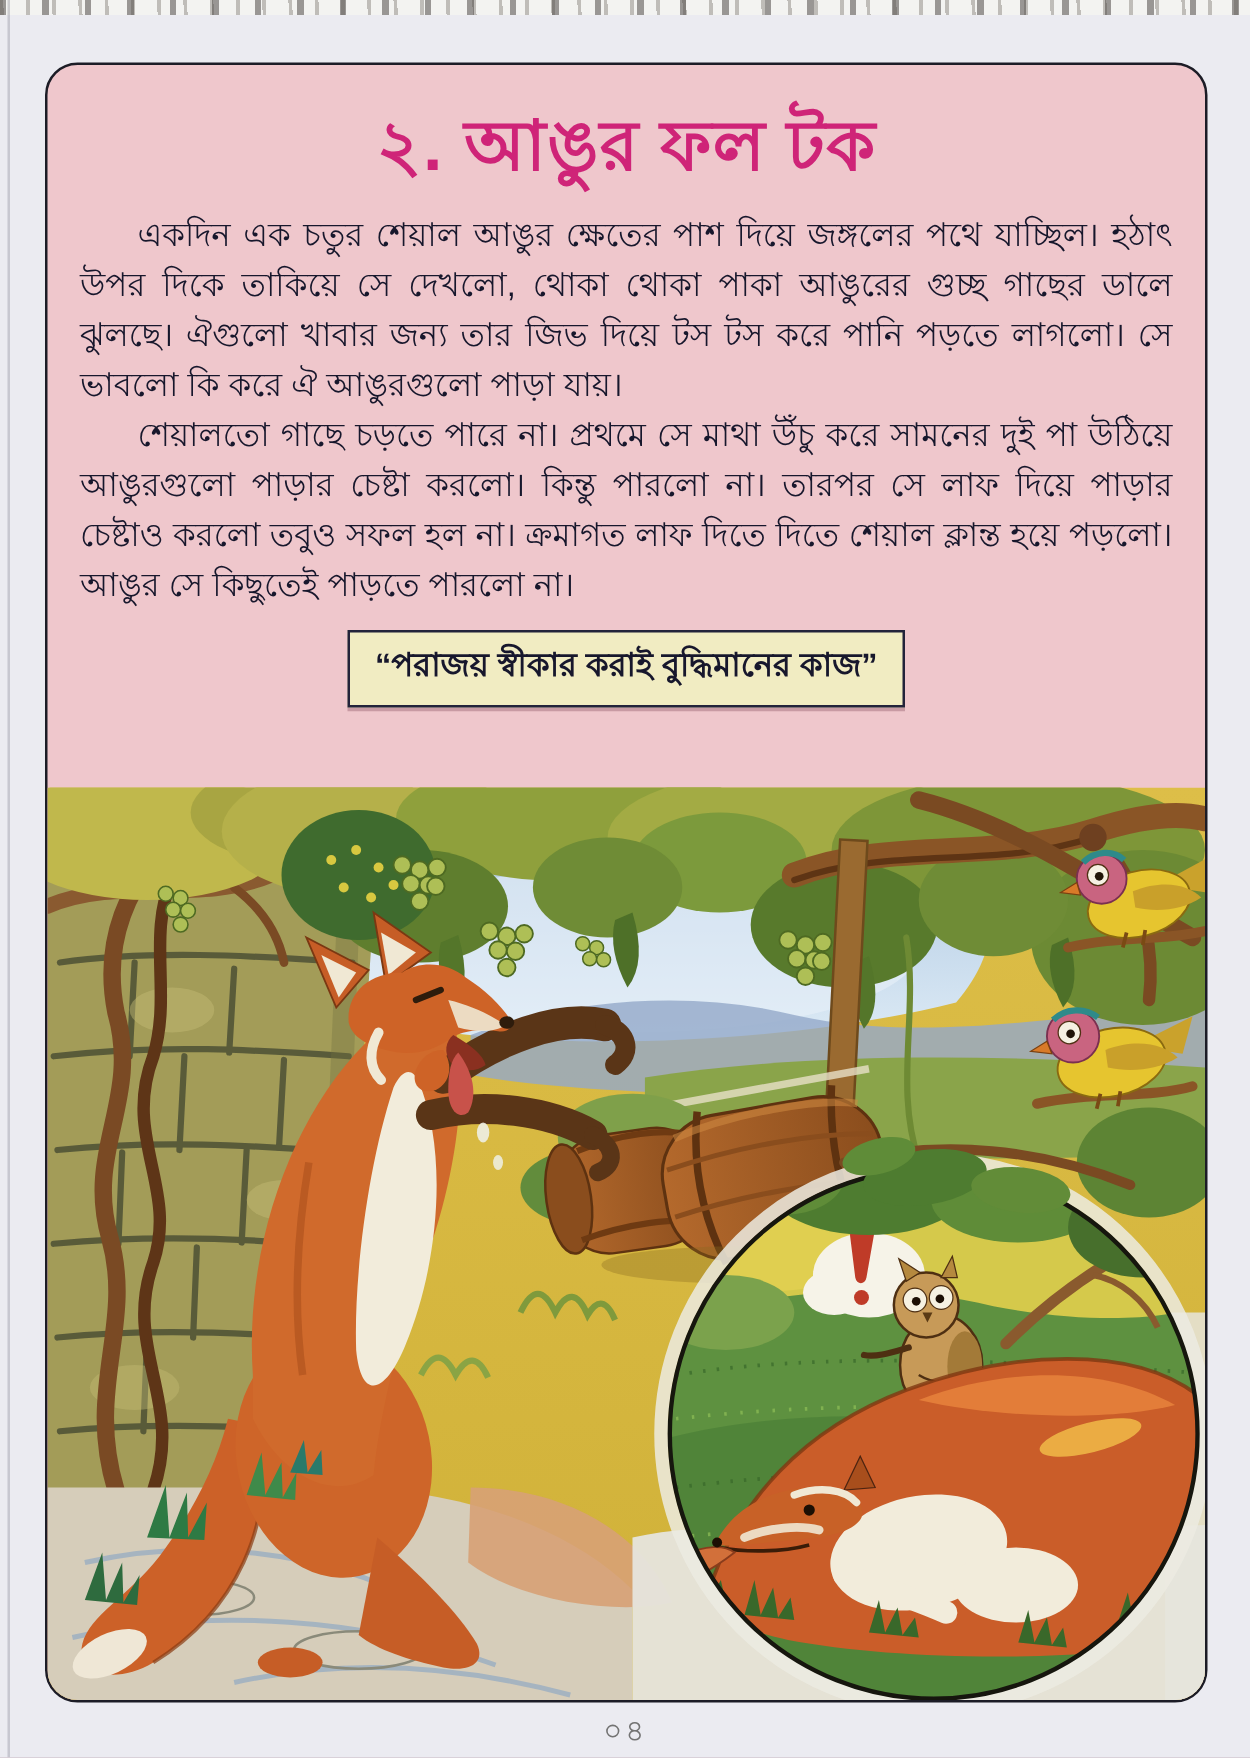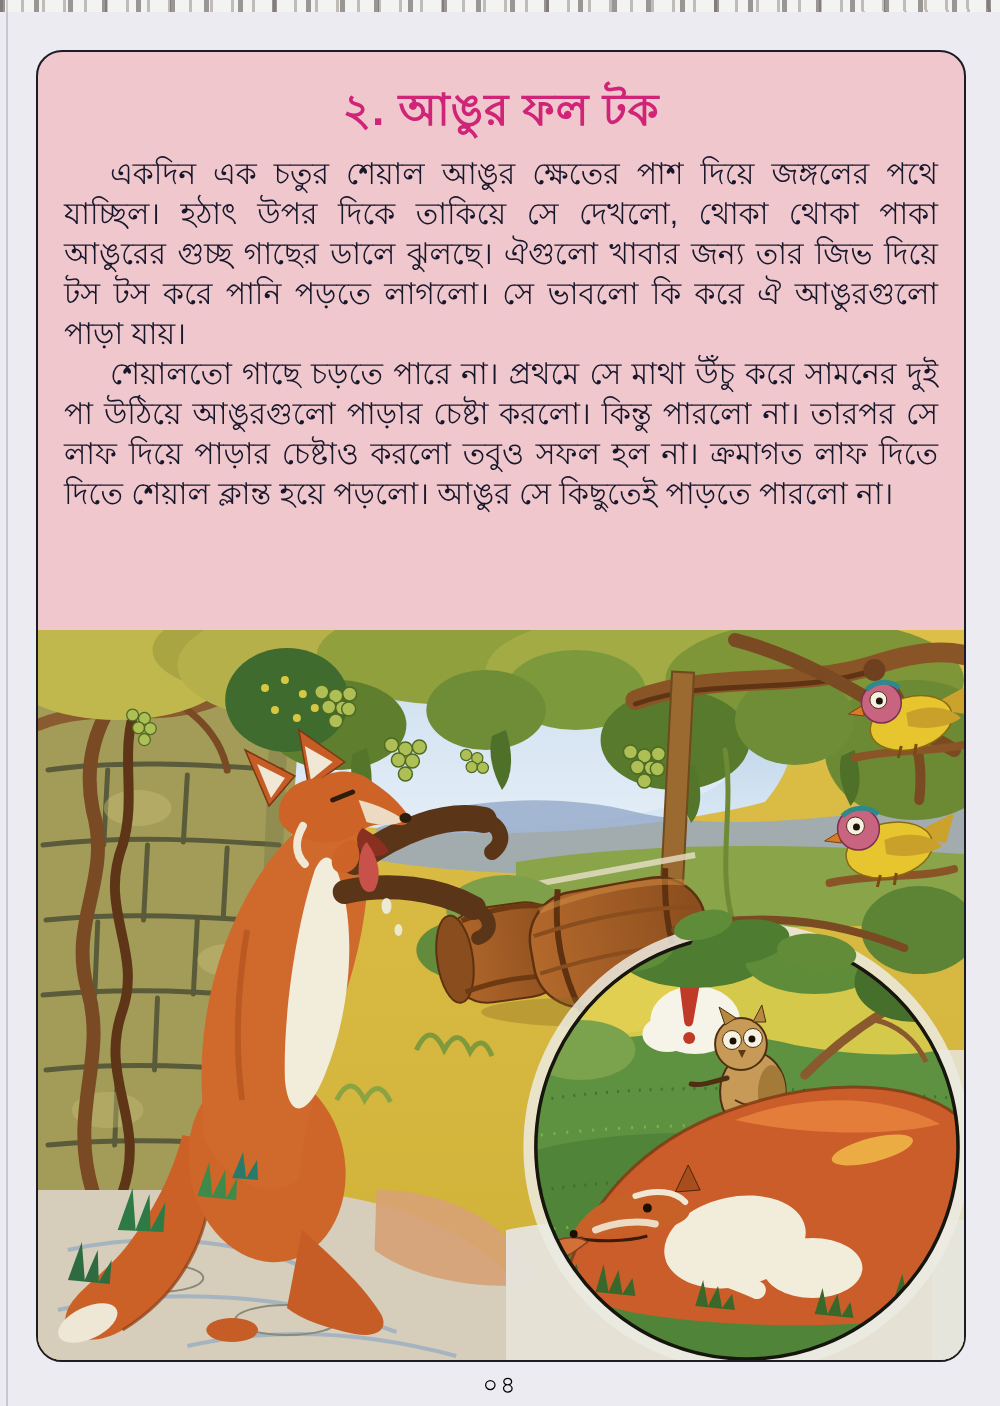--- a/index.html
+++ b/index.html
@@ -18,58 +18,59 @@
   }
   .frame {
     position:absolute; left:36px; top:50px; width:926px; height:1308px;
     border:2px solid var(--frame-border,#1c1c26);
     border-radius:26px;
     background:var(--page-background,#efc7cc);
     overflow:hidden;
   }
   .title {
     margin:34px 0 0; text-align:center;
-    font-size:44px; line-height:1.1; font-weight:bold;
+    font-size:56px; line-height:1.1; font-weight:bold;
     color:var(--title,#cf2478);
     letter-spacing:1px;
   }
   .text-block { padding:20px 26px 0 26px; }
   p.story {
-    margin:0; font-size:30px; line-height:40px; font-weight:500;
+    margin:0; font-size:26px; line-height:40px; font-weight:500;
     color:var(--body-text,#17172c); text-align:justify; text-indent:46px;
   }
   .moral {
     display:table; margin:16px auto 0;
     background:var(--moral-background,#f1ecc2);
     border:2px solid var(--moral-border,#23233a);
     padding:6px 20px 8px;
     font-size:26px; font-weight:bold; color:var(--body-text,#17172c);
     box-shadow:0 3px 0 rgba(110,50,70,.30);
   }
   .illustration { position:absolute; left:0; top:578px; width:926px; height:730px; }
   .illustration svg { display:block; width:100%; height:100%; }
   .page-number {
     position:absolute; left:0; right:0; top:1366px; text-align:center;
-    font-size:24px; color:#000000; letter-spacing:2px;
+    font-size:24px; color:#737373; letter-spacing:2px;
   }
   .left-scan-line { position:absolute; left:6px; top:0; width:2px; height:100%; background:rgba(90,90,110,.25); }
 </style>
 </head>
 <body>
 
 <div class="page">
   <div class="torn-edge"></div>
   <div class="left-scan-line"></div>
 
   <div class="frame">
     <h1 class="title">২. আঙুর ফল টক</h1>
 
     <div class="text-block">
       <p class="story">একদিন এক চতুর শেয়াল আঙুর ক্ষেতের পাশ দিয়ে জঙ্গলের পথে যাচ্ছিল। হঠাৎ উপর দিকে তাকিয়ে সে দেখলো, থোকা থোকা পাকা আঙুরের গুচ্ছ গাছের ডালে ঝুলছে। ঐগুলো খাবার জন্য তার জিভ দিয়ে টস টস করে পানি পড়তে লাগলো। সে ভাবলো কি করে ঐ আঙুরগুলো পাড়া যায়।</p>
       <p class="story">শেয়ালতো গাছে চড়তে পারে না। প্রথমে সে মাথা উঁচু করে সামনের দুই পা উঠিয়ে আঙুরগুলো পাড়ার চেষ্টা করলো। কিন্তু পারলো না। তারপর সে লাফ দিয়ে পাড়ার চেষ্টাও করলো তবুও সফল হল না। ক্রমাগত লাফ দিতে দিতে শেয়াল ক্লান্ত হয়ে পড়লো। আঙুর সে কিছুতেই পাড়তে পারলো না।</p>
+      <div class="moral">“পরাজয় স্বীকার করাই বুদ্ধিমানের কাজ”</div>
     </div>
 
     <div class="illustration">
       <svg viewBox="0 0 930 730" preserveAspectRatio="none">
         <defs>
           <linearGradient id="fieldGrad" x1="0" y1="0" x2="0" y2="1">
             <stop offset="0" stop-color="#ddbe48"></stop>
               <stop offset="1" stop-color="#d0b138"></stop>
           </linearGradient>
           <linearGradient id="skyGrad" x1="0" y1="0" x2="0" y2="1">

